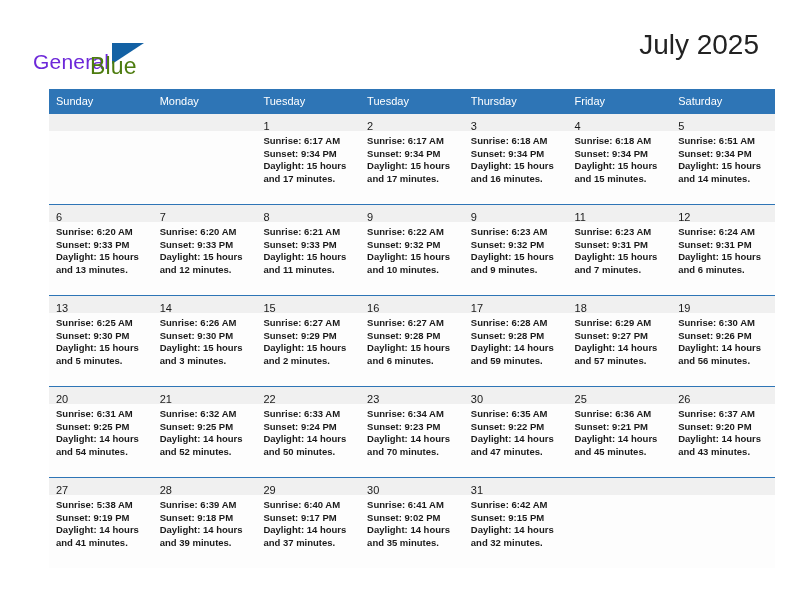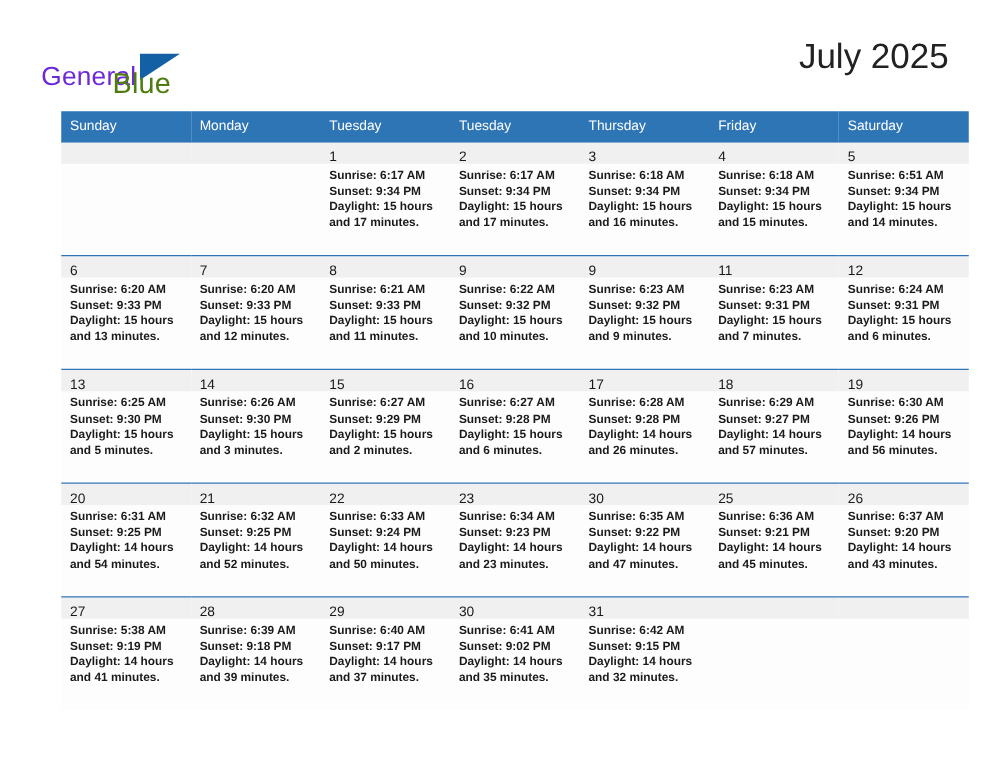--- a/index.html
+++ b/index.html
@@ -328,21 +328,21 @@
               <div>Daylight: 15 hours</div>
               <div>and 6 minutes.</div>
             </div>
           </td>
           <td class="day-cell">
             <div class="daynum-band"><span class="daynum">17</span></div>
             <div class="cell-body">
               <div>Sunrise: 6:28 AM</div>
               <div>Sunset: 9:28 PM</div>
               <div>Daylight: 14 hours</div>
-              <div>and 26 minutes.</div>
+              <div>and 59 minutes.</div>
             </div>
           </td>
           <td class="day-cell">
             <div class="daynum-band"><span class="daynum">18</span></div>
             <div class="cell-body">
               <div>Sunrise: 6:29 AM</div>
               <div>Sunset: 9:27 PM</div>
               <div>Daylight: 14 hours</div>
               <div>and 57 minutes.</div>
             </div>
@@ -384,21 +384,21 @@
               <div>Daylight: 14 hours</div>
               <div>and 50 minutes.</div>
             </div>
           </td>
           <td class="day-cell">
             <div class="daynum-band"><span class="daynum">23</span></div>
             <div class="cell-body">
               <div>Sunrise: 6:34 AM</div>
               <div>Sunset: 9:23 PM</div>
               <div>Daylight: 14 hours</div>
-              <div>and 23 minutes.</div>
+              <div>and 70 minutes.</div>
             </div>
           </td>
           <td class="day-cell">
             <div class="daynum-band"><span class="daynum">30</span></div>
             <div class="cell-body">
               <div>Sunrise: 6:35 AM</div>
               <div>Sunset: 9:22 PM</div>
               <div>Daylight: 14 hours</div>
               <div>and 47 minutes.</div>
             </div>

